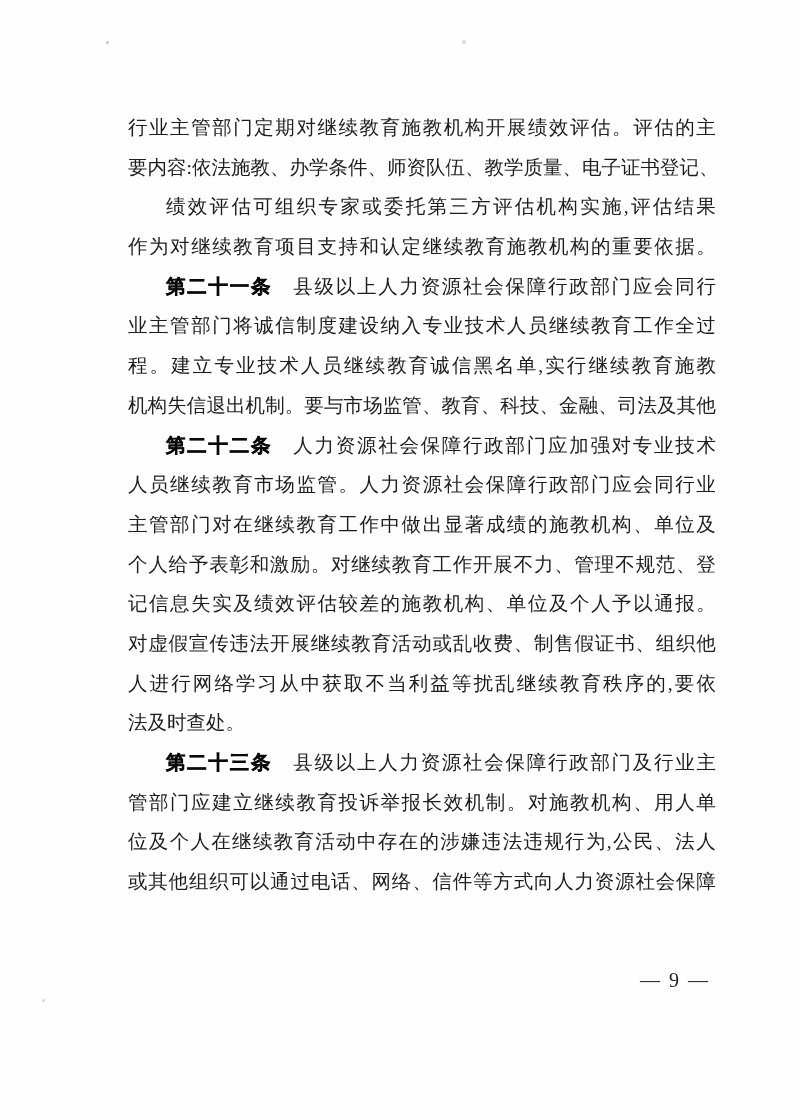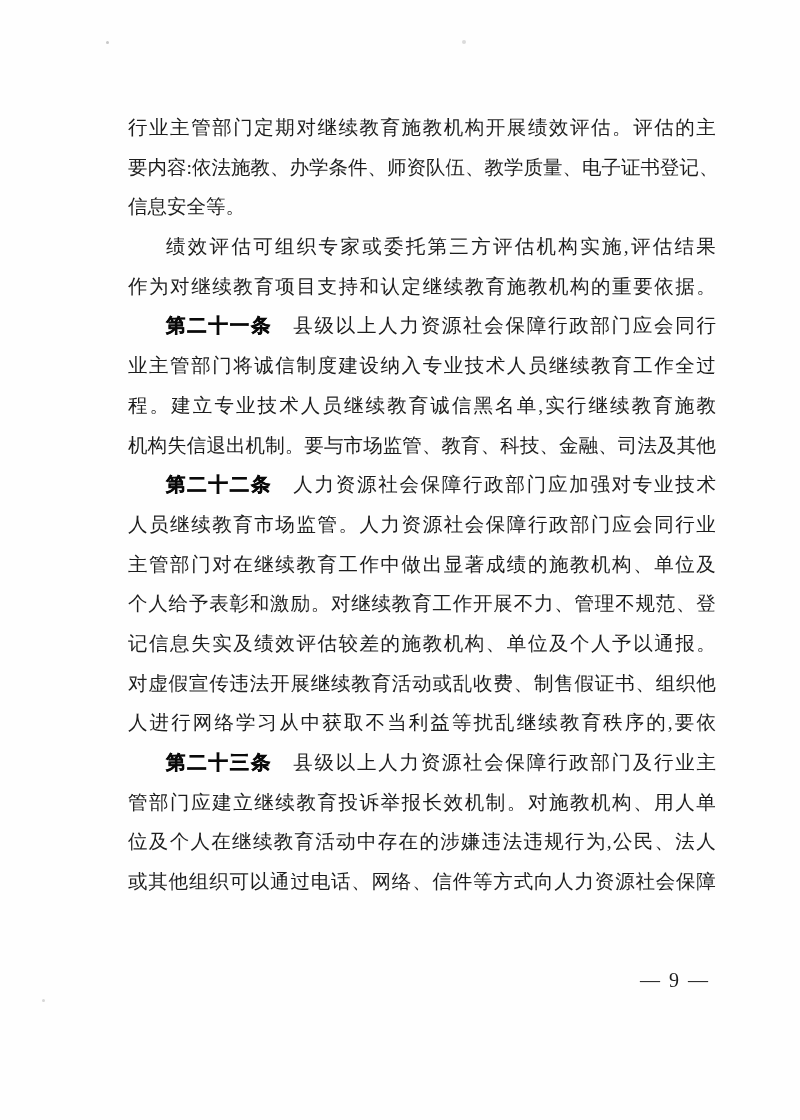--- a/index.html
+++ b/index.html
@@ -134,21 +134,20 @@
         <span>量</span>
         <span>、</span>
         <span>电</span>
         <span>子</span>
         <span>证</span>
         <span>书</span>
         <span>登</span>
         <span>记</span>
         <span>、</span>
       </div>
-      <div class="line">信息安全等。</div>
       <div class="line indent justify">
         <span>绩</span>
         <span>效</span>
         <span>评</span>
         <span>估</span>
         <span>可</span>
         <span>组</span>
         <span>织</span>
         <span>专</span>
         <span>家</span>
@@ -523,20 +522,21 @@
         <span>续</span>
         <span>教</span>
         <span>育</span>
         <span>秩</span>
         <span>序</span>
         <span>的</span>
         <span>,</span>
         <span>要</span>
         <span>依</span>
       </div>
+      <div class="line">法及时查处。</div>
       <div class="line indent justify">
         <span class="bold">第</span>
         <span class="bold">二</span>
         <span class="bold">十</span>
         <span class="bold">三</span>
         <span class="bold">条</span>
         <span>　</span>
         <span>县</span>
         <span>级</span>
         <span>以</span>

